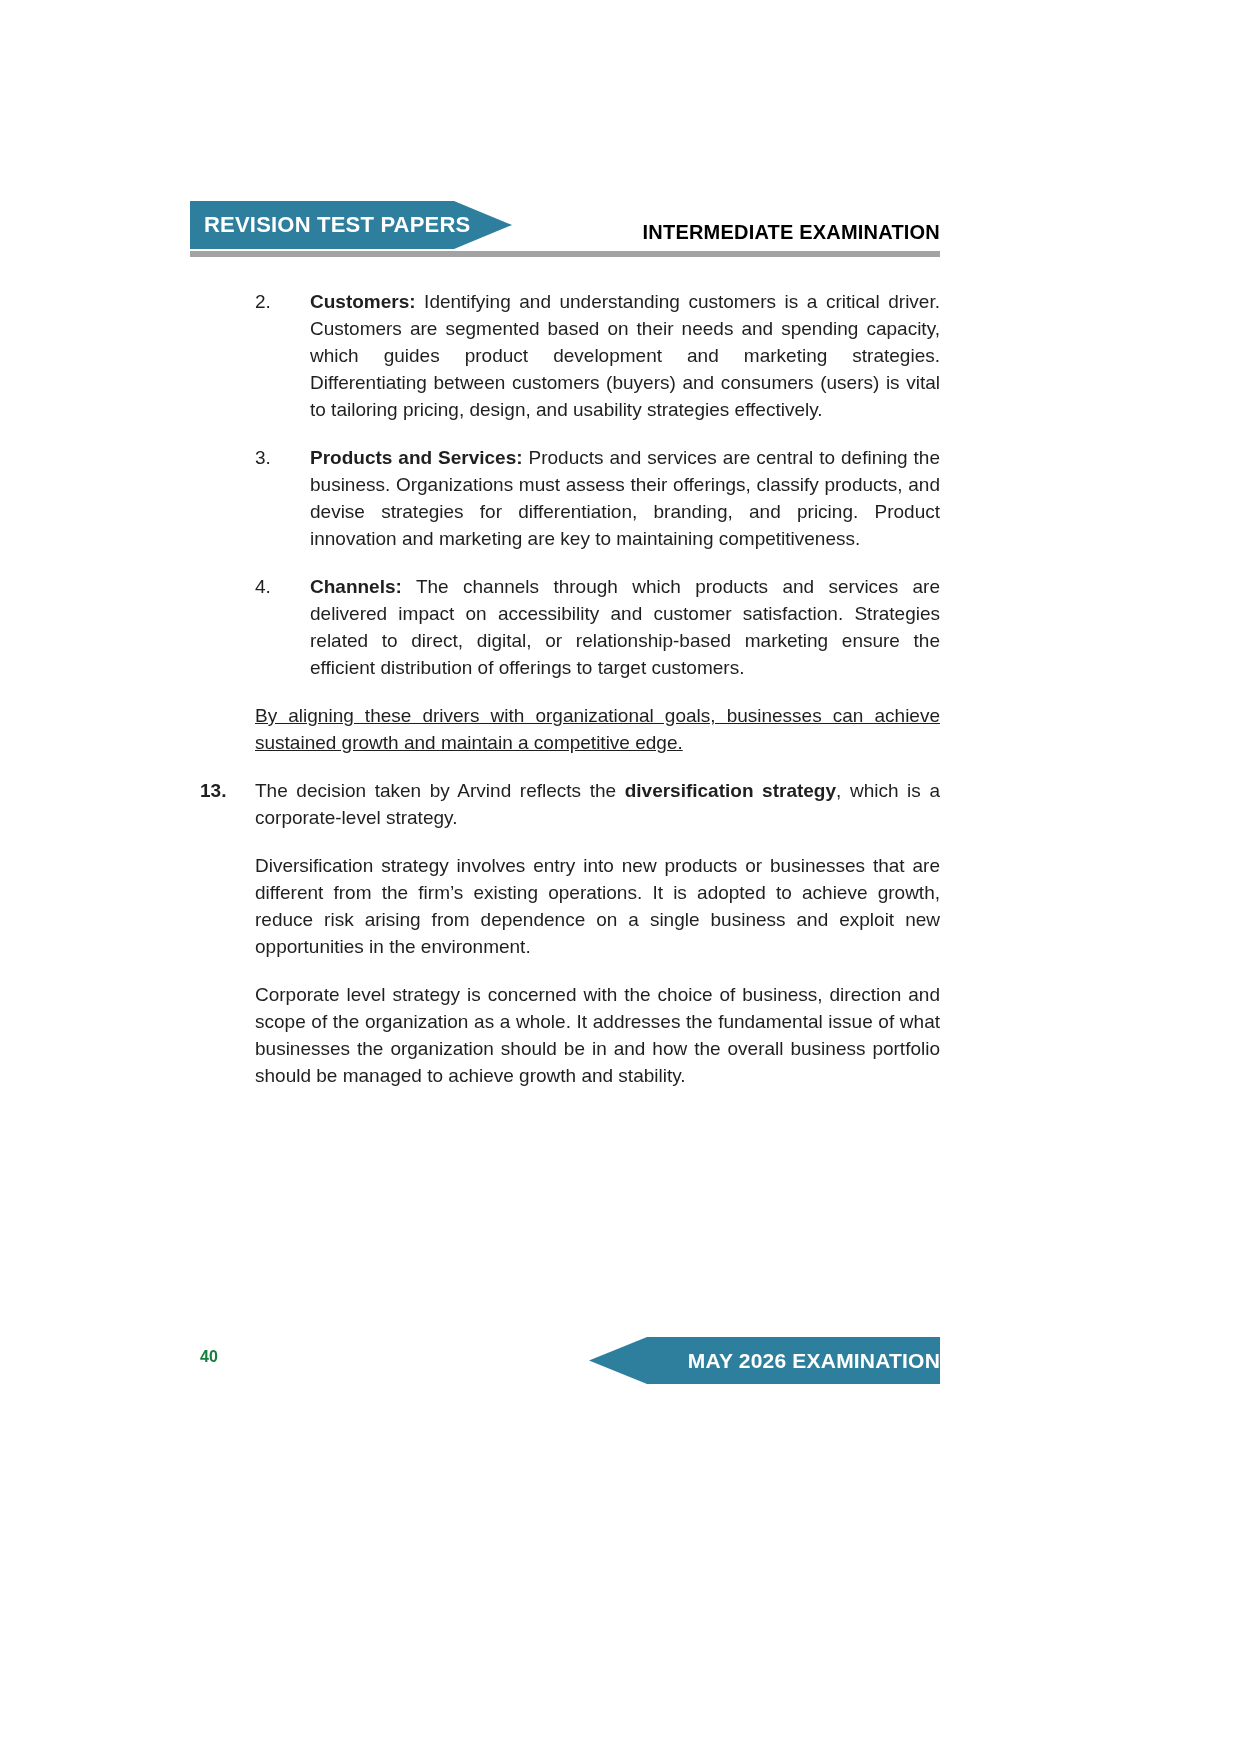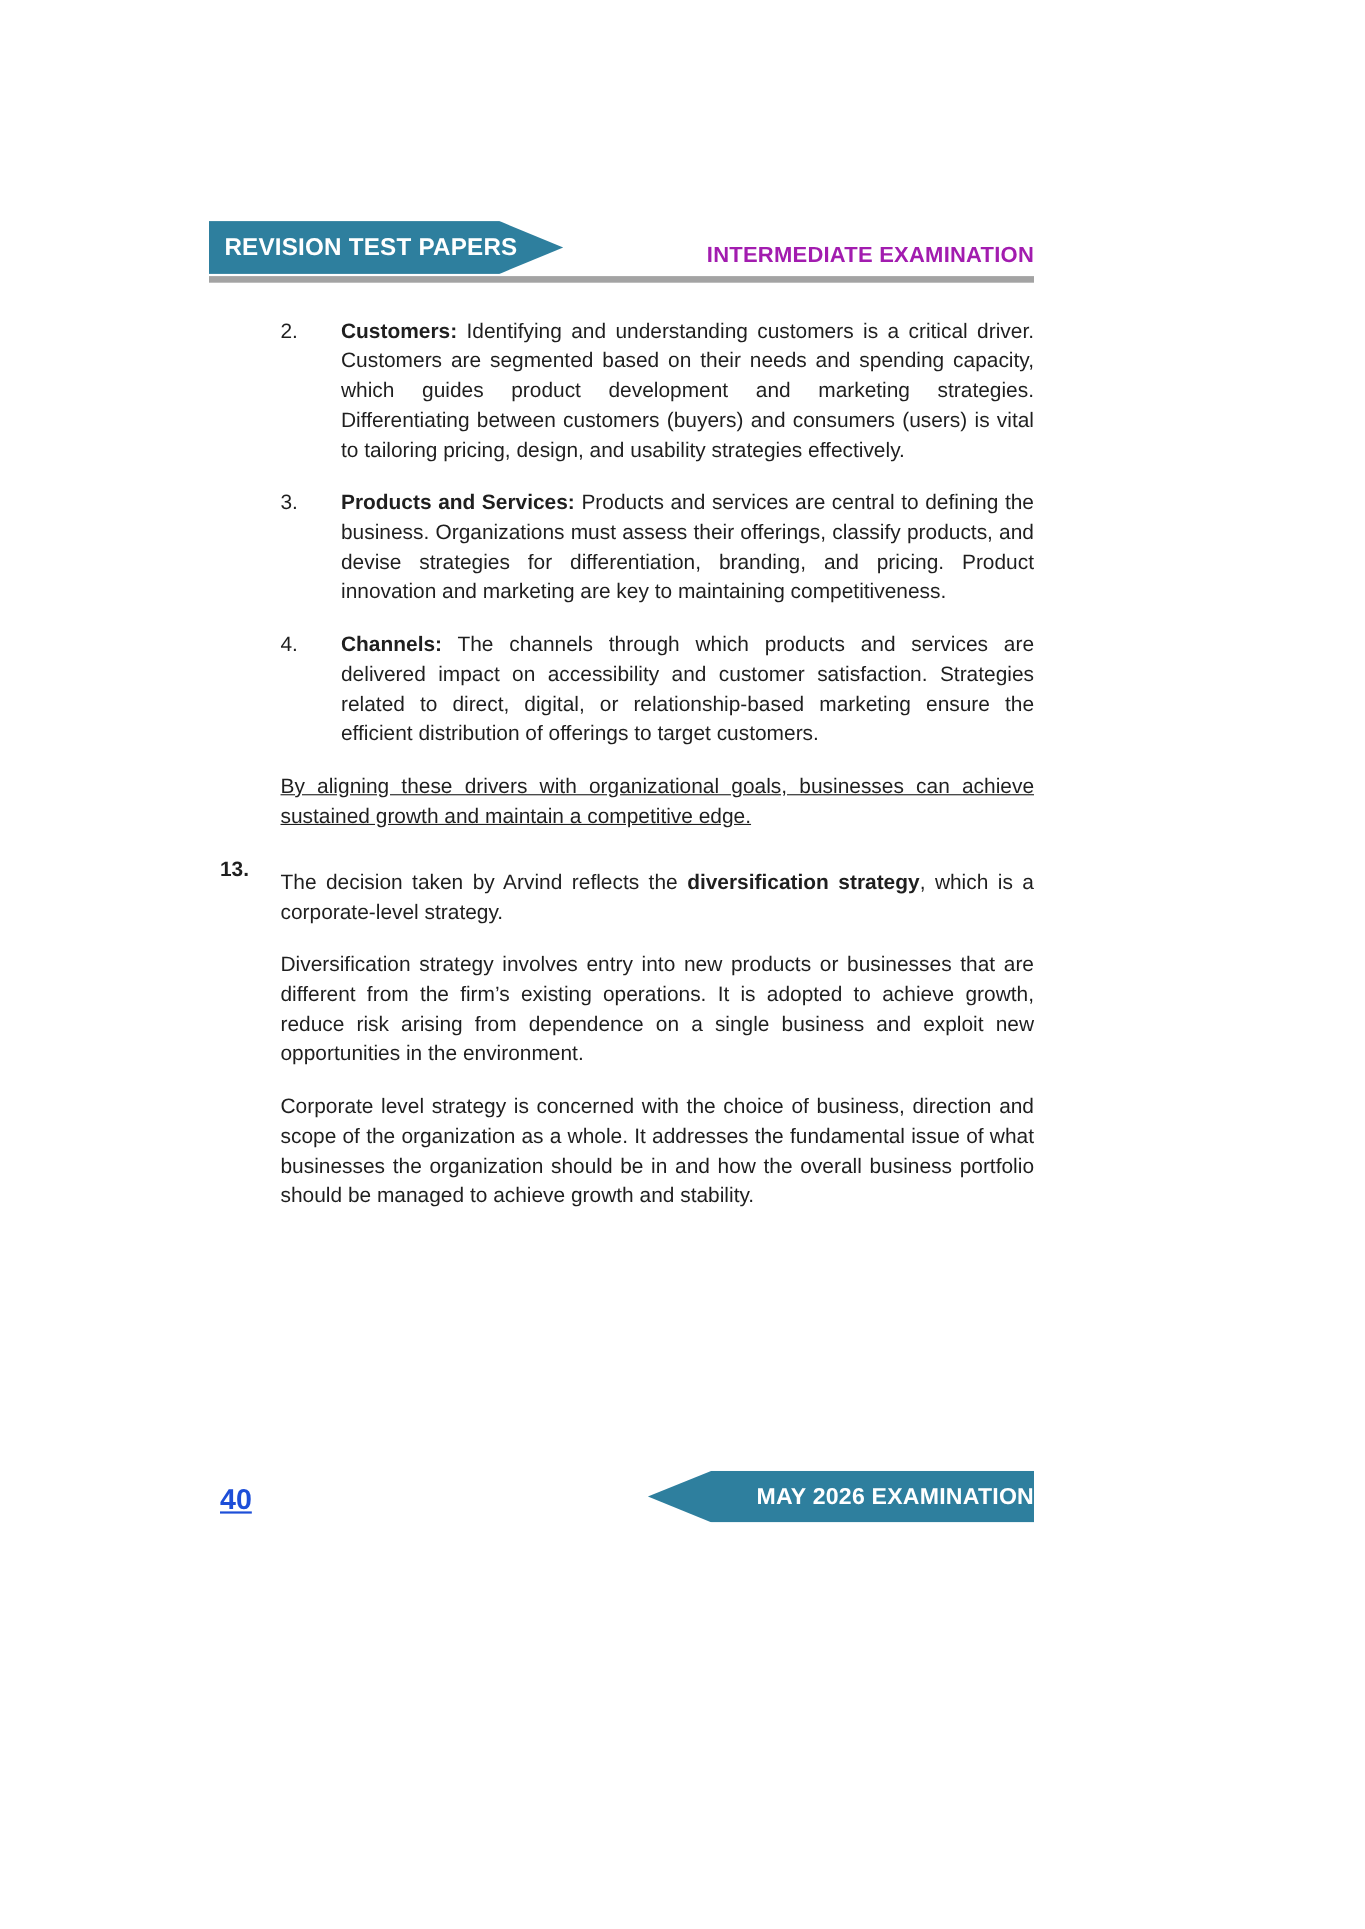--- a/index.html
+++ b/index.html
@@ -36,21 +36,21 @@
     color: #ffffff;
     font-weight: bold;
     font-size: 22px;
     letter-spacing: 0.2px;
     display: flex;
     align-items: center;
     padding-left: 14px;
   }
   .header-right {
     margin-left: auto;
-    color: #a21caf;
+    color: #000000;
     font-weight: bold;
     font-size: 20px;
     padding-bottom: 7px;
     letter-spacing: 0.2px;
   }
   
   .content {
     position: absolute;
     top: 288px;
     left: 190px;
@@ -76,21 +76,21 @@
   .q-row {
     display: flex;
     margin-left: 10px;
     margin-bottom: 21px;
   }
   .q-num {
     width: 55px;
     flex: 0 0 55px;
     font-weight: bold;
   }
-  .q-text { flex: 1; margin-top: 12px; }
+  .q-text { flex: 1; }
   .q-para { margin-left: 65px; }
   strong { font-weight: bold; }
   
   .footer-banner {
     position: absolute;
     top: 1337px;
     left: 589px;
     width: 351px;
     height: 47px;
     background: #2e7f9e;
@@ -101,24 +101,23 @@
     display: flex;
     align-items: center;
     justify-content: flex-end;
     padding-right: 0;
     letter-spacing: 0.2px;
   }
   .page-number {
     position: absolute;
     left: 200px;
     top: 1348px;
-    color: #1d4ed8;
+    color: #15803d;
     font-weight: bold;
-    font-size: 26px;
-    text-decoration: underline;
+    font-size: 16px;
   }
 </style>
 </head>
 <body>
 
 <div class="page">
 
   <div class="header">
     <div class="header-banner">
       <span>REVISION TEST PAPERS</span>

